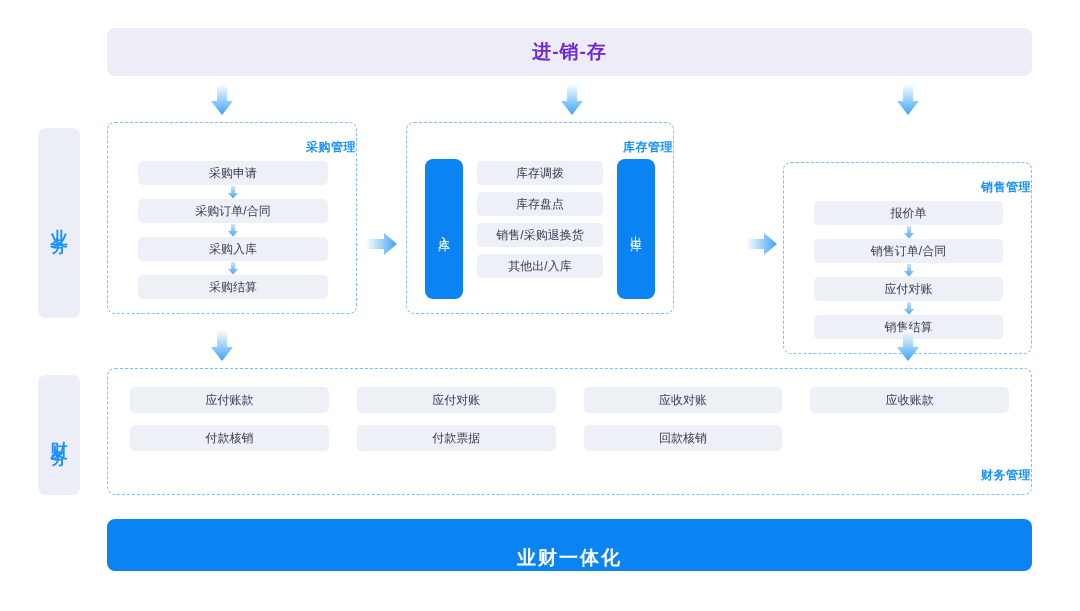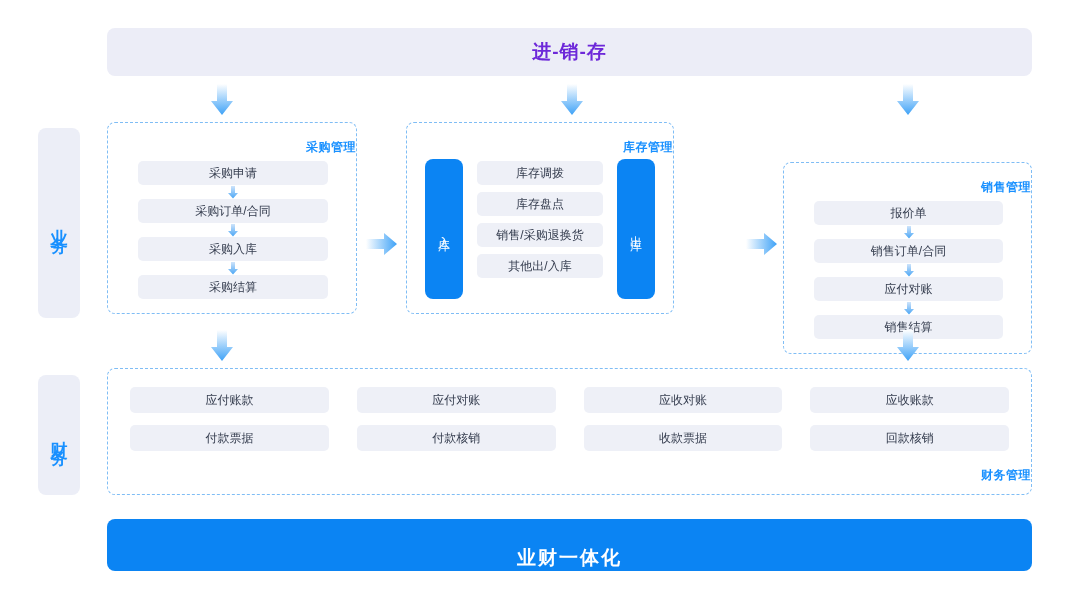--- a/index.html
+++ b/index.html
@@ -356,23 +356,22 @@
     <path d="M9 0 h10 v17 h6 L14 31 3 17 h6 Z" fill="url(#gdE)"></path>
   </svg>
 </div>
 
 <div class="abs panel" id="panel-finance">
   <div class="fin-grid">
     <div class="chip">应付账款</div>
     <div class="chip">应付对账</div>
     <div class="chip">应收对账</div>
     <div class="chip">应收账款</div>
+    <div class="chip">付款核销</div>
     <div class="chip">付款票据</div>
-    <div class="chip">付款核销</div>
-    <div class="chip">收款票据</div>
     <div class="chip">回款核销</div>
   </div>
   <div class="panel-title">财务管理</div>
 </div>
 
 <div class="abs bottom-bar">
   <span class="bottom-bar-title">业财一体化</span>
 </div>
 
 </body></html>

